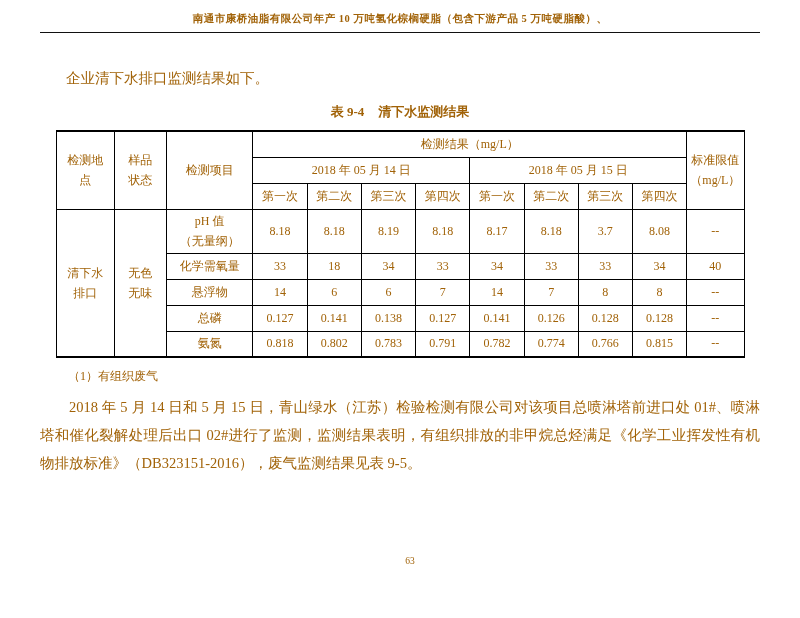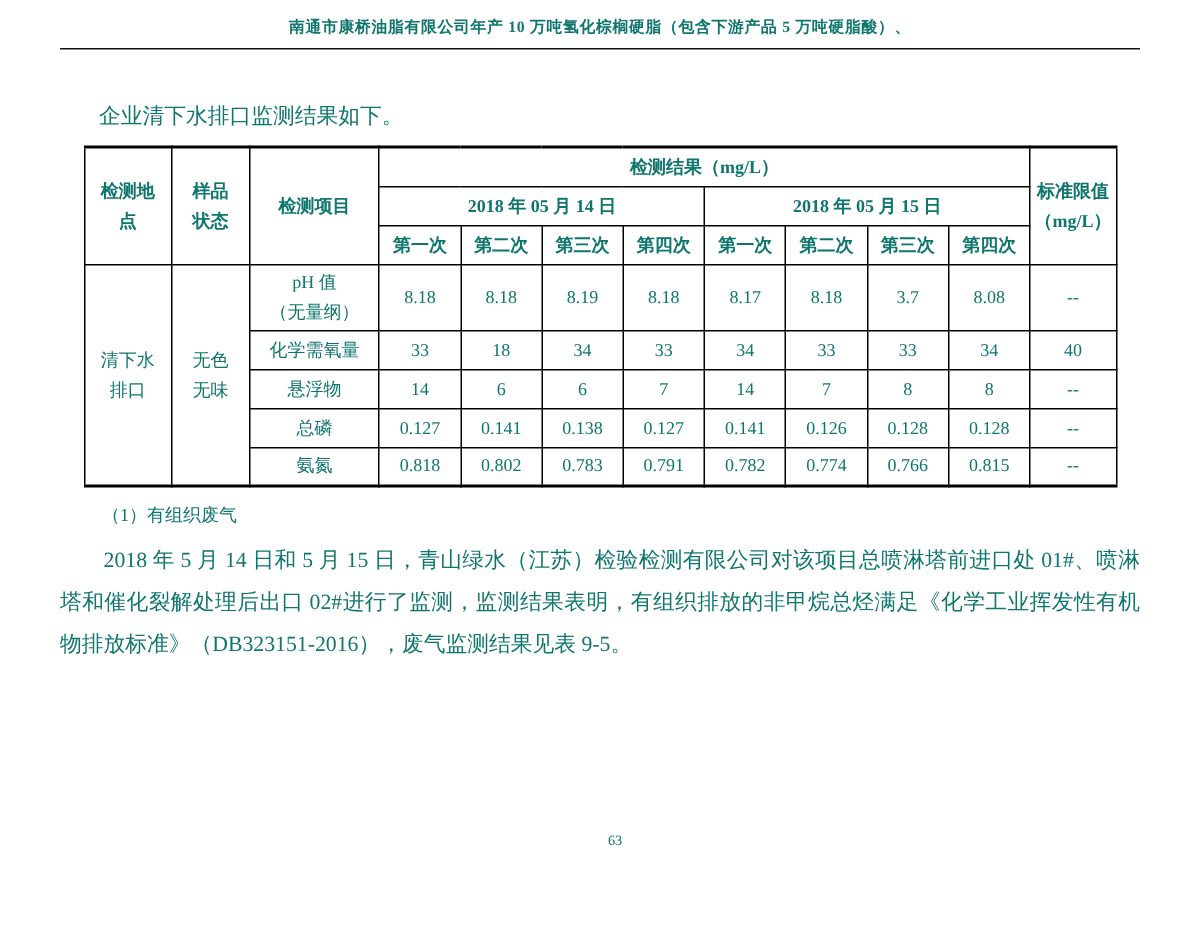--- a/index.html
+++ b/index.html
@@ -1,35 +1,35 @@
 <!DOCTYPE html>
 <html><head>
 <meta charset="utf-8">
 <style>
   html, body { margin: 0; padding: 0; background: #888; }
   .page {
     width: 800px; height: 618px; background: #ffffff; position: relative;
-    margin: 0 auto; overflow: hidden; color: #0f766e;
+    margin: 0 auto; overflow: hidden; color: #a16207;
     font-family: "Liberation Serif", "DejaVu Serif", serif;
   }
   .doc-header { padding-top: 11px; text-align: center; font-weight: bold;
     font-size: 10.5px; line-height: 16px; letter-spacing: 0.5px; }
   .header-rule { margin: 5px 40px 0 40px; border-top: 1.5px solid #111; height: 0; }
   .content { margin: 0 40px; }
   .intro { margin: 36px 0 0 0; font-size: 14.5px; line-height: 19px; text-indent: 26px; }
   .table-title { margin-top: 15px; text-align: center; font-weight: bold; font-size: 13px; }
   .table-title .tno { margin-right: 14px; }
   table.mon {
     width: 689px; margin: 9px auto 0 auto; border-collapse: collapse;
     table-layout: fixed; font-size: 12px; text-align: center;
     border-top: 2.5px solid #000; border-bottom: 2.5px solid #000;
   }
   table.mon td { border: 1px solid #000; padding: 0 2px; vertical-align: middle;
     overflow: hidden; }
-  table.mon .hd { font-weight: bold; }
+  table.mon .hd { font-weight: normal; }
   .pre { white-space: pre-line; line-height: 20px; }
   tr.hrow { height: 26px; }
   tr.phrow { height: 44px; }
   tr.drow { height: 26px; }
   .sec-heading { margin: 17px 0 0 0; font-size: 15.5px; font-weight: normal; }
   .sub-heading { margin: 10px 0 0 0; font-size: 12px; text-indent: 28px; }
   .para { margin: 8px 0 0 0; font-size: 14.5px; line-height: 28px;
     text-align: justify; text-indent: 29px; }
   .page-number { position: absolute; bottom: 52px; left: 10px; width: 100%;
     text-align: center; font-size: 9.5px; }
@@ -41,20 +41,23 @@
 
   <div class="doc-header">
     <div>南通市康桥油脂有限公司年产 10 万吨氢化棕榈硬脂（包含下游产品 5 万吨硬脂酸）、</div>
   </div>
   <div class="header-rule"></div>
 
   <div class="content">
 
     <p class="intro">企业清下水排口监测结果如下。</p>
 
+    <div class="table-title">
+      <span class="tno">表 9-4</span><span>清下水监测结果</span>
+    </div>
 
     <table class="mon">
       <colgroup>
         <col style="width:58px">
           <col style="width:52px">
           <col style="width:86px">
         <col style="width:54px">
           <col style="width:54px">
           <col style="width:54px">
           <col style="width:54px">

